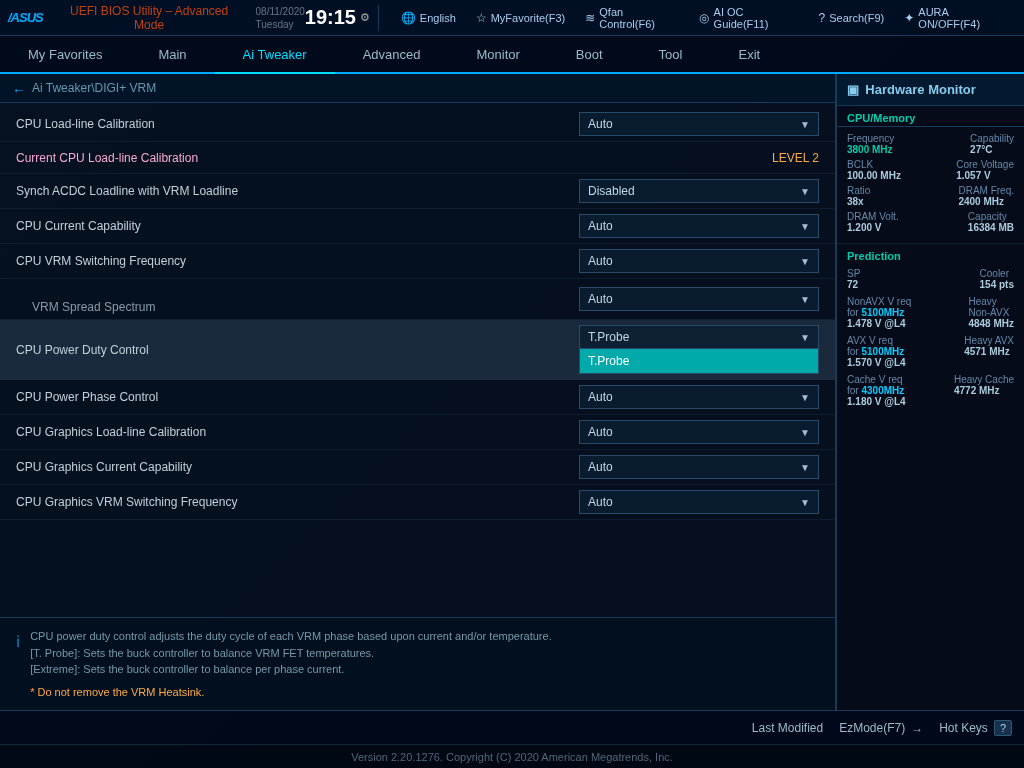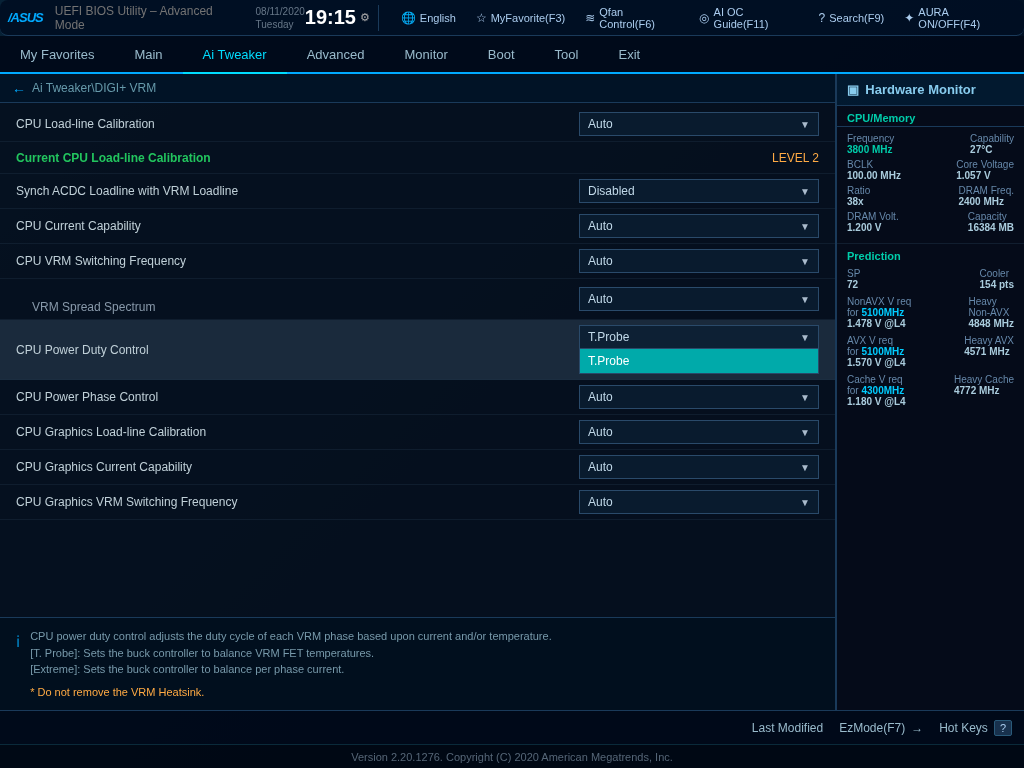--- a/index.html
+++ b/index.html
@@ -34,34 +34,34 @@
 
     
     .top-bar {
       display: flex;
       align-items: center;
       background: rgba(0,15,35,0.95);
       border-bottom: 1px solid #1a3a5a;
       padding: 0 8px;
       height: 36px;
       gap: 12px;
-      border-radius: 8px;
     }
 
     .asus-logo {
       color: #00aaff;
       font-weight: bold;
       font-size: 13px;
       font-style: italic;
       letter-spacing: -1px;
     }
 
     .title-text {
-      color: #737373;
+      color: #c2410c;
       font-size: 12px;
+      text-align: center;
     }
 
     .time-display {
       display: flex;
       align-items: center;
       gap: 4px;
     }
 
     .time-big {
       color: #ffffff;
@@ -100,21 +100,21 @@
       display: flex;
       align-items: stretch;
       background: rgba(0,10,25,0.95);
       border-bottom: 2px solid #00aaff;
       height: 38px;
     }
 
     .nav-item {
       display: flex;
       align-items: center;
-      padding: 0 20px;
+      padding: 0 28px;
       font-size: 13px;
       color: #99bbcc;
       cursor: pointer;
       border-bottom: 2px solid transparent;
       margin-bottom: -2px;
     }
 
     .nav-item.active {
       color: #00ddff;
       border-bottom: 2px solid #00ddff;
@@ -176,22 +176,21 @@
       color: #c0d0d8;
     }
 
     .setting-label.sub {
       padding-left: 16px;
       color: #8899aa;
       margin-top: 16px;
     }
 
     .setting-label.readonly {
-      color: #22c55e;
-      font-weight: bold;
+      color: #f9a8d4;
     }
 
     .setting-value {
       font-size: 12px;
       color: #88aacc;
     }
 
     .setting-value.level {
       color: #ffaa44;
     }

